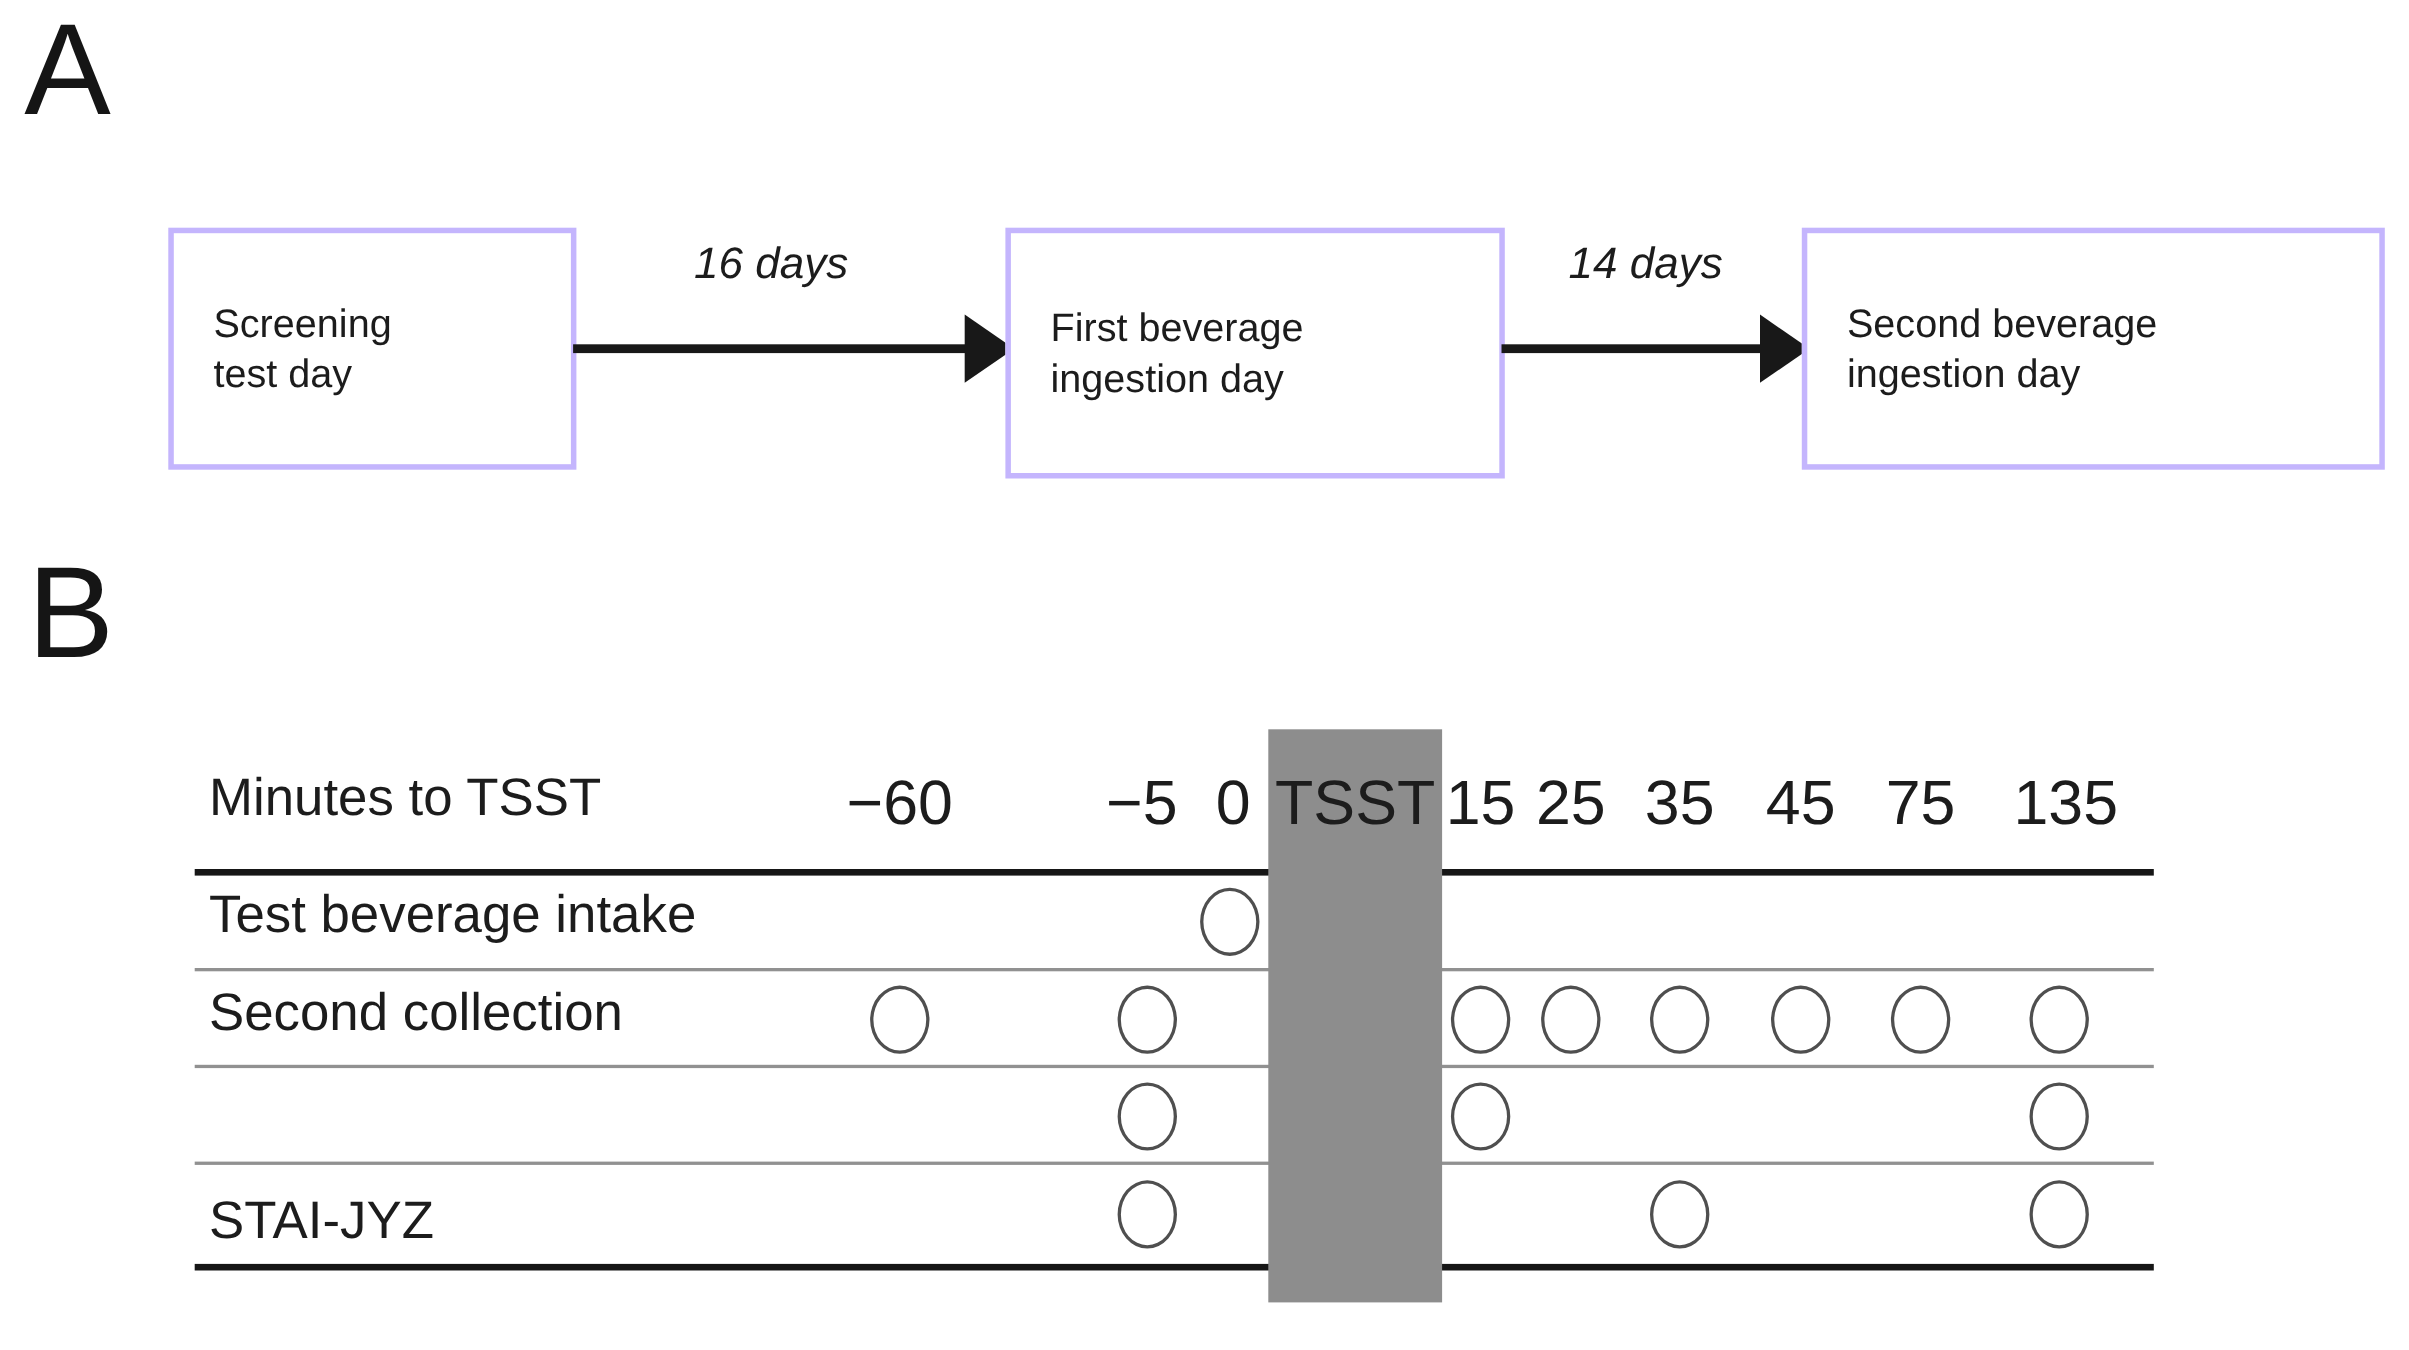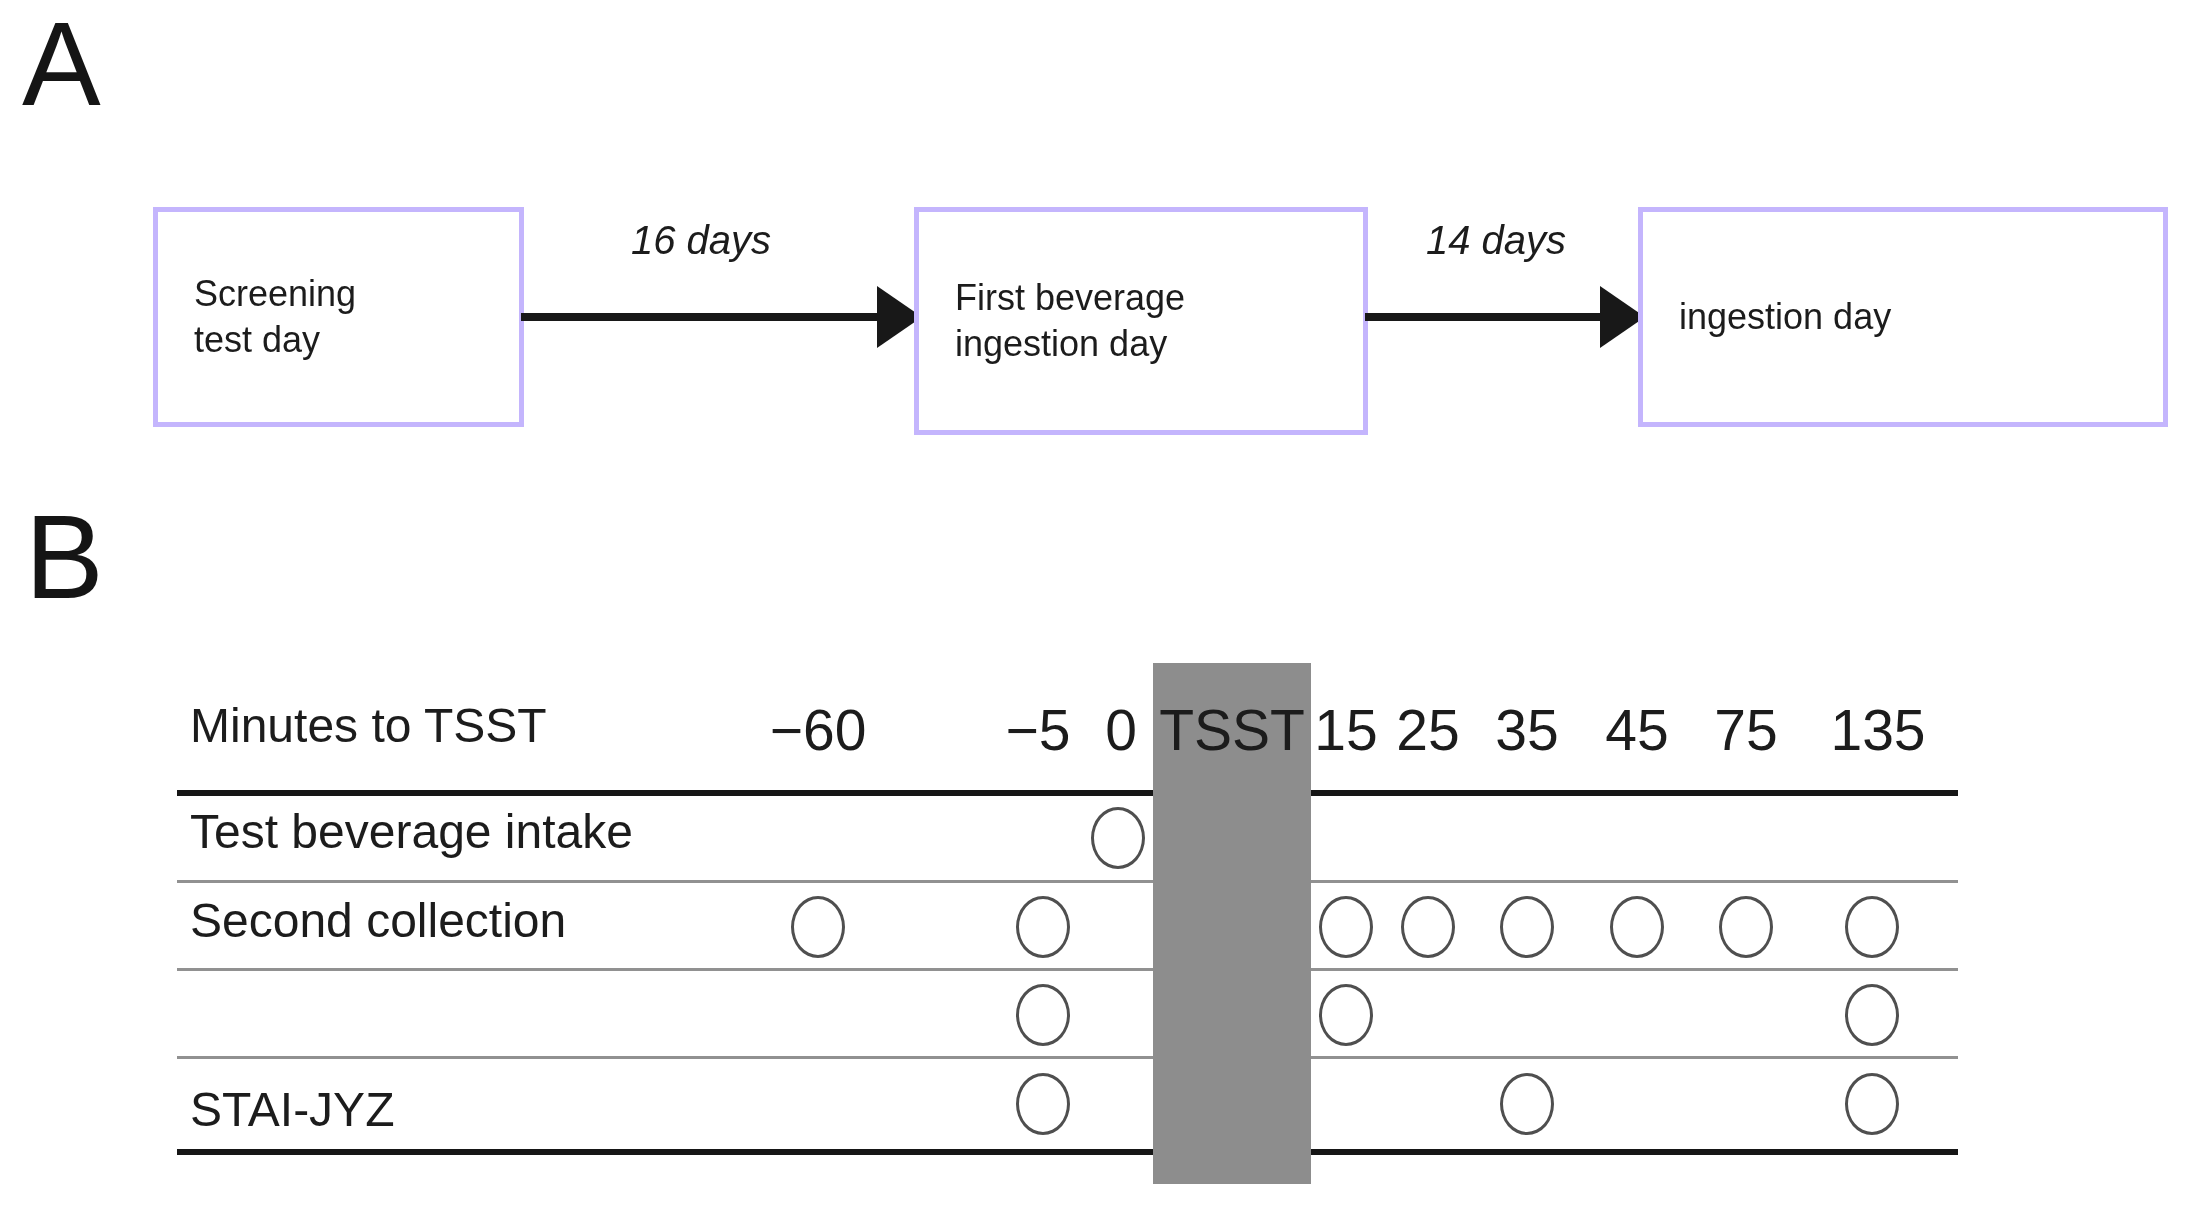--- a/index.html
+++ b/index.html
@@ -113,20 +113,21 @@
   <div class="abs flow-box" style="left:914px; top:207px; width:454px; height:228px;">
     <span>First beverage</span>
     <span>ingestion day</span>
   </div>
 
   <div class="abs interval-label" style="left:1496px; top:220px;">14 days</div>
   <div class="abs arrow-shaft" style="left:1365px; top:313px; width:240px;"></div>
   <div class="abs arrow-head" style="left:1600px; top:286px;"></div>
 
   <div class="abs flow-box" style="left:1638px; top:207px; width:530px; height:220px;">
+    <span>Second beverage</span>
     <span>ingestion day</span>
   </div>
 
   <div class="abs panel-letter" style="left:25px; top:498px;">B</div>
 
   <div class="abs tsst-bar" style="left:1153px; top:663px; width:158px; height:521px; background:#8d8d8d;"></div>
 
   <div class="abs tbl-header-label" style="left:190px; top:702px;">Minutes to TSST</div>
 
   <div class="abs time-label" style="left:818px;  top:702px;">−60</div>

